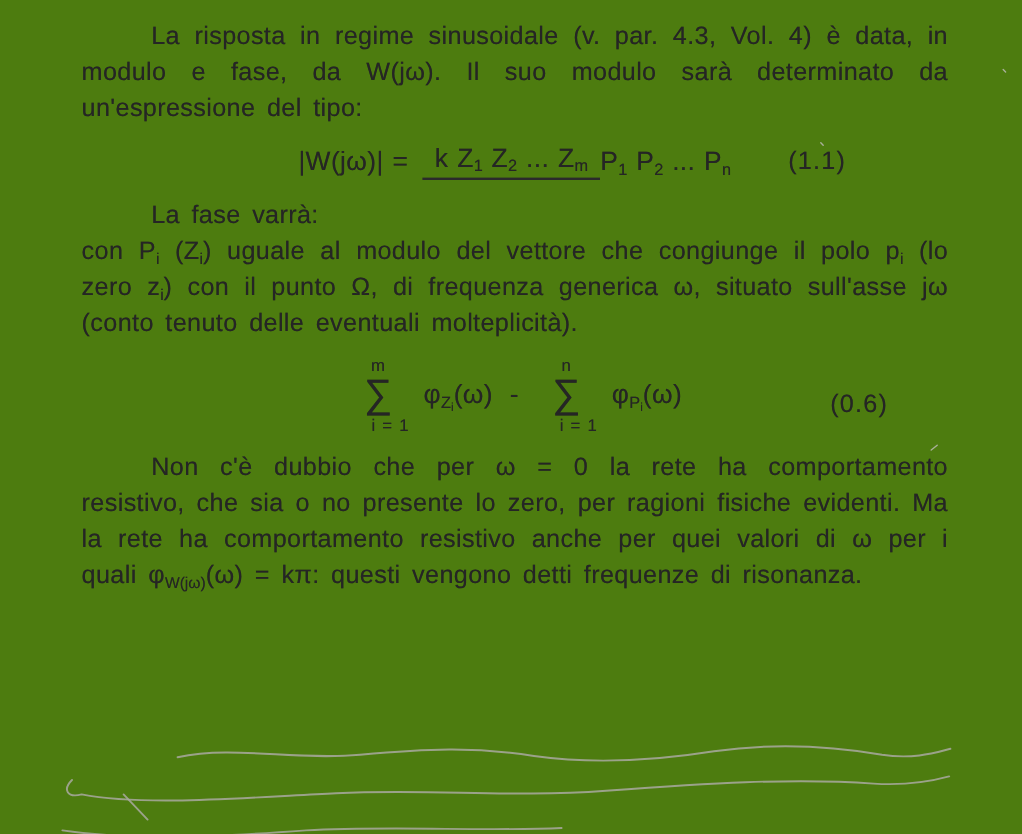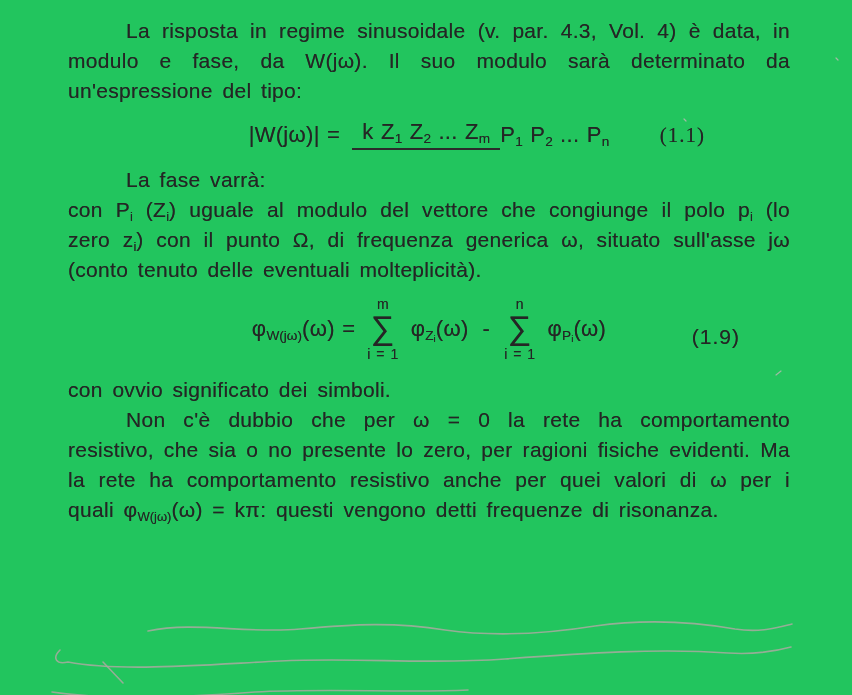--- a/index.html
+++ b/index.html
@@ -4,21 +4,21 @@
 <style>
   html, body {
     margin: 0; padding: 0;
     width: 852px; height: 695px;
     overflow: hidden;
     background: #ffffff;
   }
   .page {
     position: relative;
     width: 852px; height: 695px;
-    background: #22c55e;
+    background: #4d7c0f;
     font-family: "Liberation Sans", "DejaVu Sans", sans-serif;
     color: #252525;
   }
   .text-block {
     position: absolute;
     left: 68px; top: 16px;
     width: 722px;
     font-size: 21px;
     line-height: 30px;
     text-align: justify;
@@ -64,30 +64,30 @@
   .denominator { padding-top: 0; }
   .sum {
     display: inline-flex;
     flex-direction: column;
     align-items: center;
     line-height: 1;
   }
   .sum-top, .sum-bottom { font-size: 14px; letter-spacing: 0.5px; }
   .sum-top { margin-bottom: 1px; }
   .sum-sigma { font-size: 33px; line-height: 0.95; }
-  .sum-bottom { margin-top: 3px; }
+  .sum-bottom { margin-top: 3px; margin-left: 20px; }
   .eq-minus { font-size: 22px; padding: 0 2px; }
   .eq-number {
     position: absolute;
     top: 50%;
     transform: translateY(-50%);
     font-size: 21px;
     letter-spacing: 1px;
   }
-  .eq1 .eq-number { right: 85px; font-family: Liberation Serif, serif; }
+  .eq1 .eq-number { right: 85px; }
   .eq2 .eq-number { right: 50px; top: 62%; }
   
   .marks {
     position: absolute;
     left: 0; top: 0;
     width: 852px; height: 695px;
     pointer-events: none;
   }
   .marks path, .marks line {
     fill: none;
@@ -113,38 +113,36 @@
         <span class="denominator">P<sub>1</sub> P<sub>2</sub> ... P<sub>n</sub></span>
       </span>
       <span class="eq-number">(1.1)</span>
     </div>
 
     <p class="para indent">La fase varrà:</p>
 
     <p class="para">con P<sub>i</sub> (Z<sub>i</sub>) uguale al modulo del vettore che congiunge il polo p<sub>i</sub> (lo zero z<sub>i</sub>) con il punto Ω, di frequenza generica ω, situato sull'asse jω (conto tenuto delle eventuali molteplicità).</p>
 
     <div class="equation eq2">
-      <span class="eq-lhs">φ<sub>W(jω)</sub>(ω) =</span>
       <span class="sum">
         <span class="sum-top">m</span>
         <span class="sum-sigma">∑</span>
         <span class="sum-bottom">i = 1</span>
       </span>
       <span class="eq-term">φ<sub>Z</sub><sub class="sub2">i</sub>(ω)</span>
       <span class="eq-minus">-</span>
       <span class="sum">
         <span class="sum-top">n</span>
         <span class="sum-sigma">∑</span>
         <span class="sum-bottom">i = 1</span>
       </span>
       <span class="eq-term">φ<sub>P</sub><sub class="sub2">i</sub>(ω)</span>
-      <span class="eq-number">(1.9)</span>
+      <span class="eq-number">(0.6)</span>
     </div>
 
-    <p class="para">con ovvio significato dei simboli.</p>
 
 
     <p class="para indent">Non c'è dubbio che per ω = 0 la rete ha comportamento resistivo, che sia o no presente lo zero, per ragioni fisiche evidenti. Ma la rete ha comportamento resistivo anche per quei valori di ω per i quali φ<sub>W(jω)</sub>(ω) = kπ: questi vengono detti frequenze di risonanza.</p>
 
   </div>
 
   <svg class="marks" viewBox="0 0 852 695" xmlns="http://www.w3.org/2000/svg">
     <path d="M148,631 C 195,621 245,634 300,629 C 355,624 395,622 445,630 C 495,637 545,634 595,626 C 645,619 695,622 735,629 C 762,633 780,627 792,624"></path>
     <path d="M60,650 C 52,658 56,665 68,662 C 120,672 200,665 280,661 C 360,657 425,665 505,659 C 585,653 660,648 728,653 C 760,655 780,650 791,647"></path>
     <path d="M52,692 C 115,701 185,697 255,692 C 325,688 405,693 468,690"></path>

